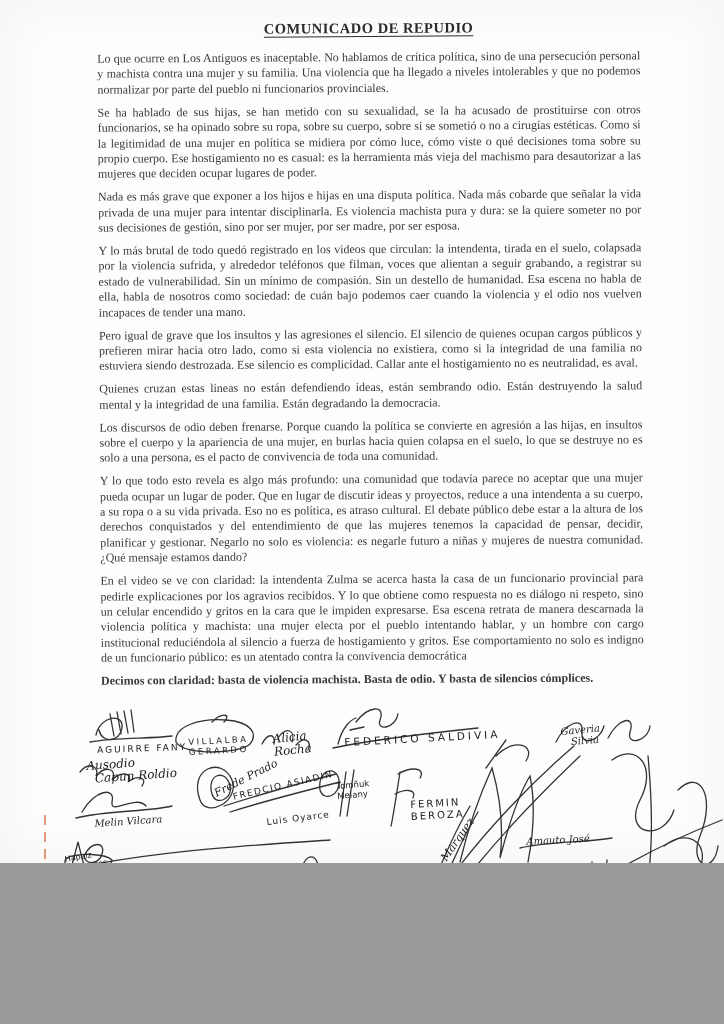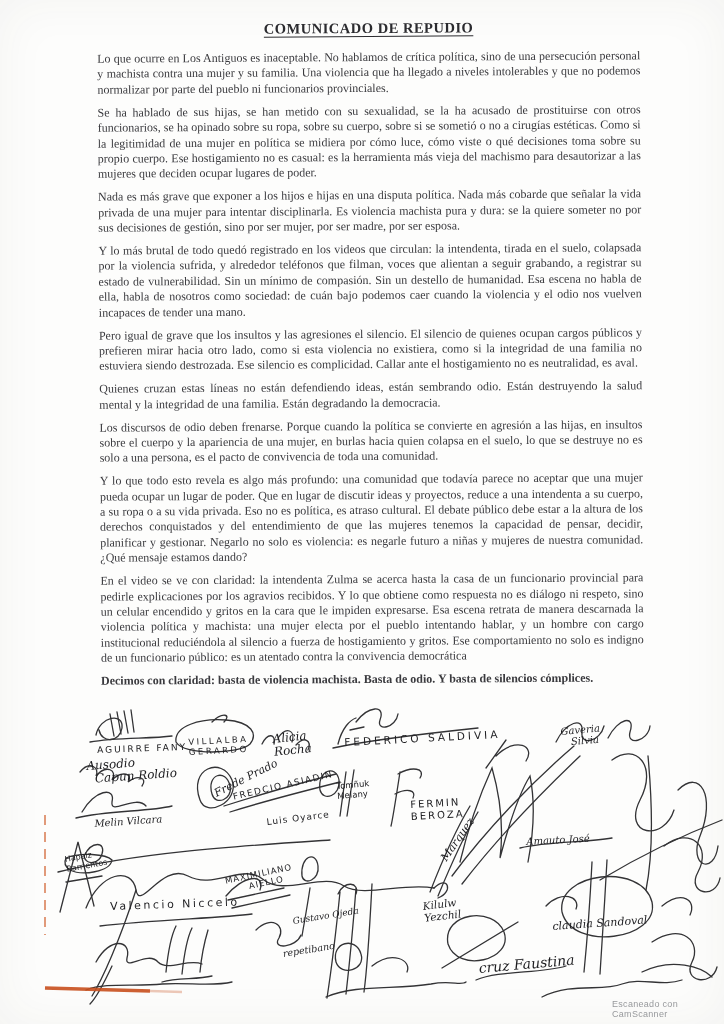--- a/index.html
+++ b/index.html
@@ -1,17 +1,17 @@
 <!DOCTYPE html>
 <html><head>
 <meta charset="utf-8">
 <style>
   html,body { margin:0; padding:0; background:#9a9a9a; }
   .page {
-    position:relative; width:724px; height:1024px; margin:0 auto;
+    position:relative; width:724px; height:863px; margin:0 auto;
     background:#fdfdfc; overflow:hidden;
     font-family:"Liberation Serif", serif;
     box-shadow: inset 0 0 50px rgba(60,55,45,0.05);
   }
   .content {
     position:absolute; left:97px; top:20px; width:543px;
     color:#3a3a3e;
     transform:rotate(-0.35deg); transform-origin:50% 0;
   }
   .doc-title {

